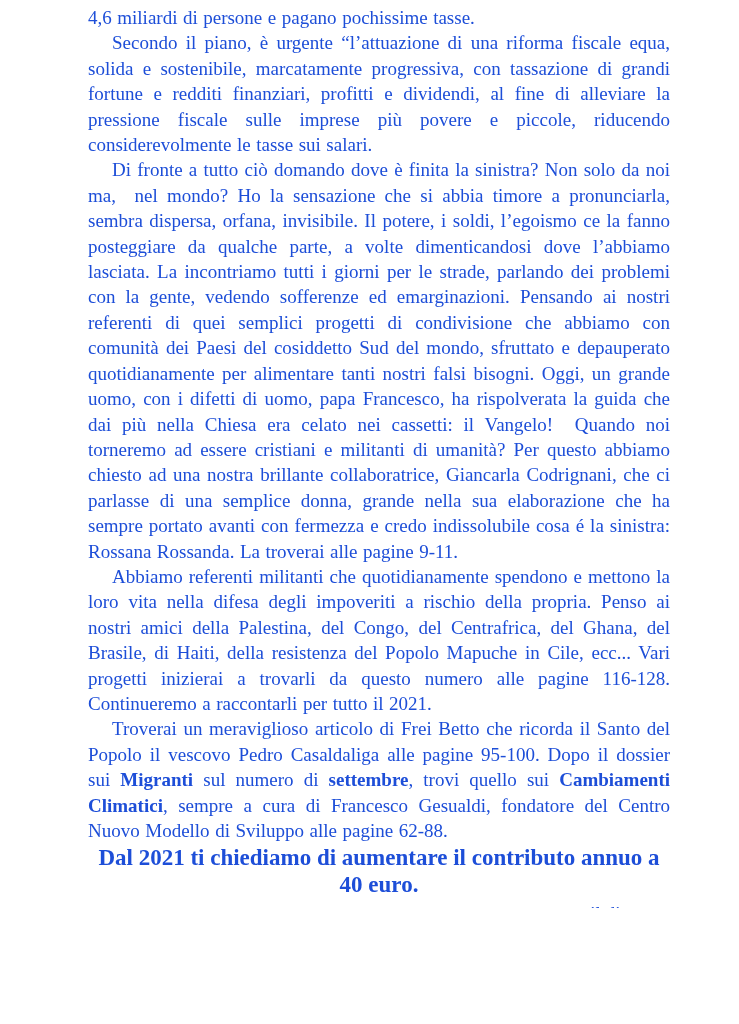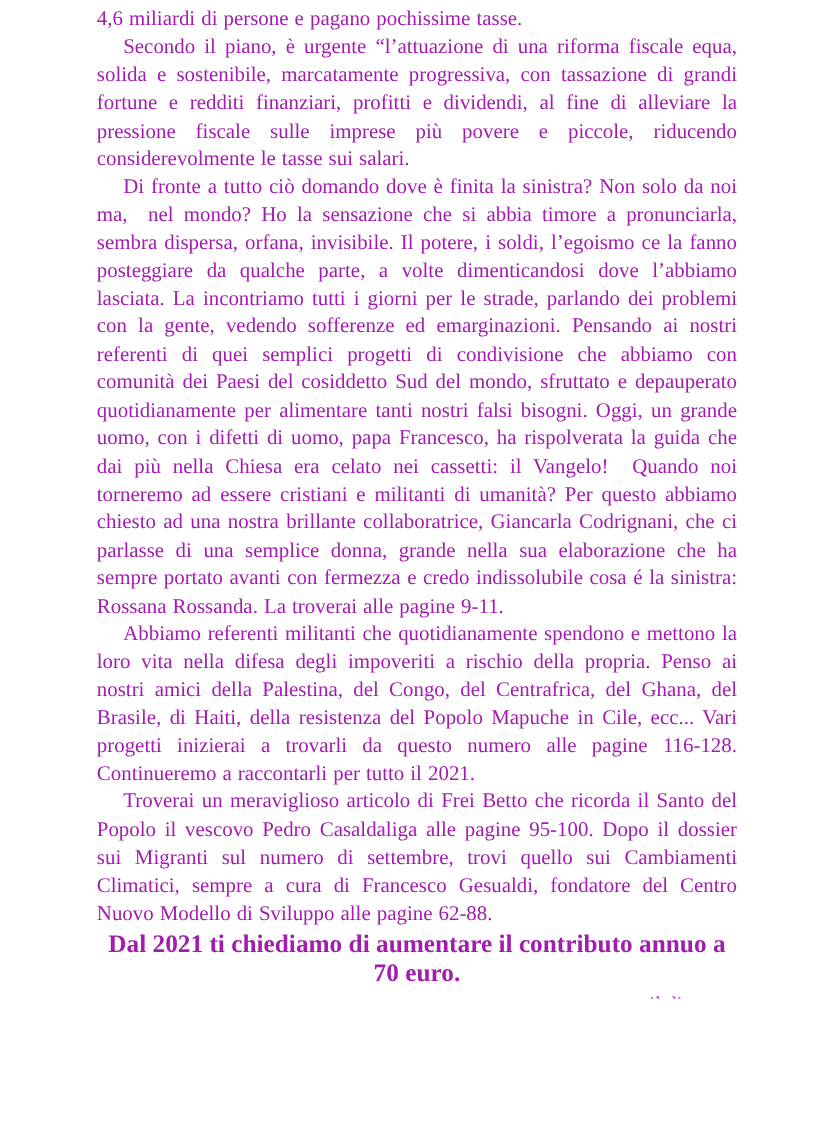--- a/index.html
+++ b/index.html
@@ -6,38 +6,38 @@
     margin: 0;
     padding: 0;
     background: #ffffff;
   }
   .page {
     position: relative;
     box-sizing: border-box;
     width: 739px;
     height: 908px;
     background: #ffffff;
-    color: #a21caf;
+    color: #1d4ed8;
     font-family: "Liberation Serif", "DejaVu Serif", serif;
     padding: 5px 69px 0 88px;
     overflow: hidden;
   }
   .body-text p.para {
     margin: 0;
     font-size: 19px;
     line-height: 25.4px;
     text-align: justify;
     text-indent: 24px;
     word-spacing: 0.04em;
   }
   .body-text p.para.no-indent {
     text-indent: 0;
   }
   .body-text b {
-    font-weight: normal;
+    font-weight: bold;
   }
   .appeal {
     margin: 2px 0 0 0;
     font-size: 23px;
     line-height: 26.5px;
     font-weight: bold;
     text-align: center;
   }
   .notice {
     margin: 24px 0 0 0;
@@ -66,18 +66,18 @@
     <p class="para">Secondo il piano, è urgente “l’attuazione di una riforma fiscale equa, solida e sostenibile, marcatamente progressiva, con tassazione di grandi fortune e redditi finanziari, profitti e dividendi, al fine di alleviare la pressione fiscale sulle imprese più povere e piccole, riducendo considerevolmente le tasse sui salari.</p>
 
     <p class="para">Di fronte a tutto ciò domando dove è finita la sinistra? Non solo da noi ma,&nbsp; nel mondo? Ho la sensazione che si abbia timore a pronunciarla, sembra dispersa, orfana, invisibile. Il potere, i soldi, l’egoismo ce la fanno posteggiare da qualche parte, a volte dimenticandosi dove l’abbiamo lasciata. La incontriamo tutti i giorni per le strade, parlando dei problemi con la gente, vedendo sofferenze ed emarginazioni. Pensando ai nostri referenti di quei semplici progetti di condivisione che abbiamo con comunità dei Paesi del cosiddetto Sud del mondo, sfruttato e depauperato quotidianamente per alimentare tanti nostri falsi bisogni. Oggi, un grande uomo, con i difetti di uomo, papa Francesco, ha rispolverata la guida che dai più nella Chiesa era celato nei cassetti: il Vangelo!&nbsp; Quando noi torneremo ad essere cristiani e militanti di umanità? Per questo abbiamo chiesto ad una nostra brillante collaboratrice, Giancarla Codrignani, che ci parlasse di una semplice donna, grande nella sua elaborazione che ha sempre portato avanti con fermezza e credo indissolubile cosa é la sinistra: Rossana Rossanda. La troverai alle pagine 9-11.</p>
 
     <p class="para">Abbiamo referenti militanti che quotidianamente spendono e mettono la loro vita nella difesa degli impoveriti a rischio della propria. Penso ai nostri amici della Palestina, del Congo, del Centrafrica, del Ghana, del Brasile, di Haiti, della resistenza del Popolo Mapuche in Cile, ecc... Vari progetti inizierai a trovarli da questo numero alle pagine 116-128. Continueremo a raccontarli per tutto il 2021.</p>
 
     <p class="para"><span>Troverai un meraviglioso articolo di Frei Betto che ricorda il Santo del Popolo il vescovo Pedro Casaldaliga alle pagine 95-100. Dopo il dossier sui </span><b>Migranti</b><span> sul numero di </span><b>settembre</b><span>, trovi quello sui </span><b>Cambiamenti Climatici</b><span>, sempre a cura di Francesco Gesualdi, fondatore del Centro Nuovo Modello di Sviluppo alle pagine 62-88.</span></p>
 
   </section>
 
-  <h2 class="appeal">Dal 2021 ti chiediamo di aumentare il contributo annuo a 70 euro.</h2>
+  <h2 class="appeal">Dal 2021 ti chiediamo di aumentare il contributo annuo a 40 euro.</h2>
 
 
   <p class="signature">il direttore</p>
 
 </main>
 
 </body></html>

